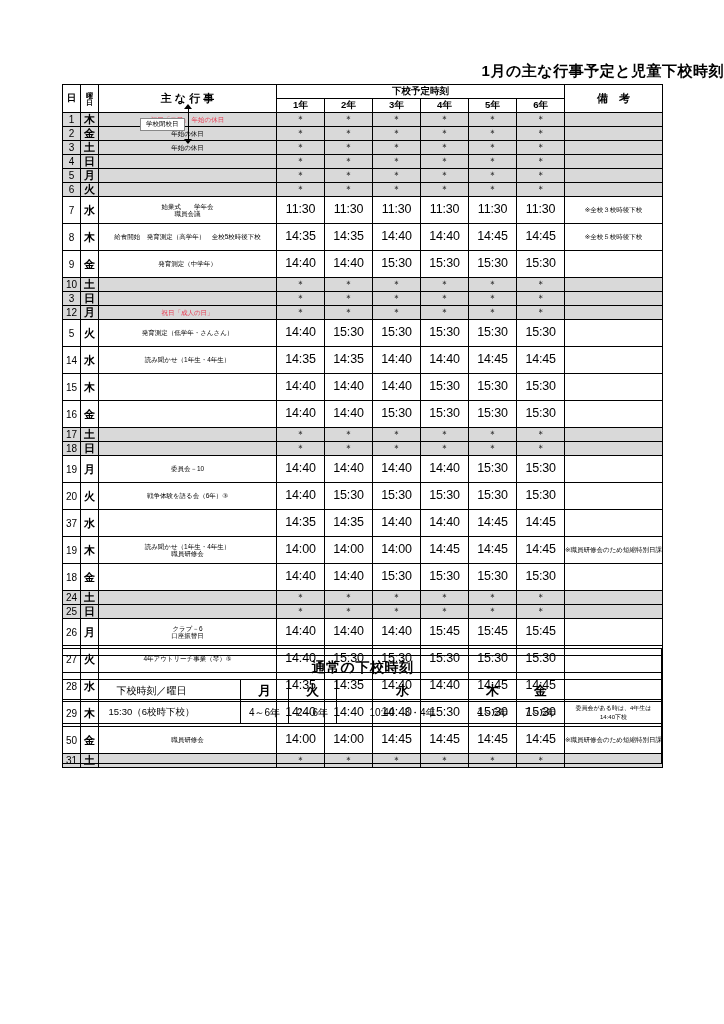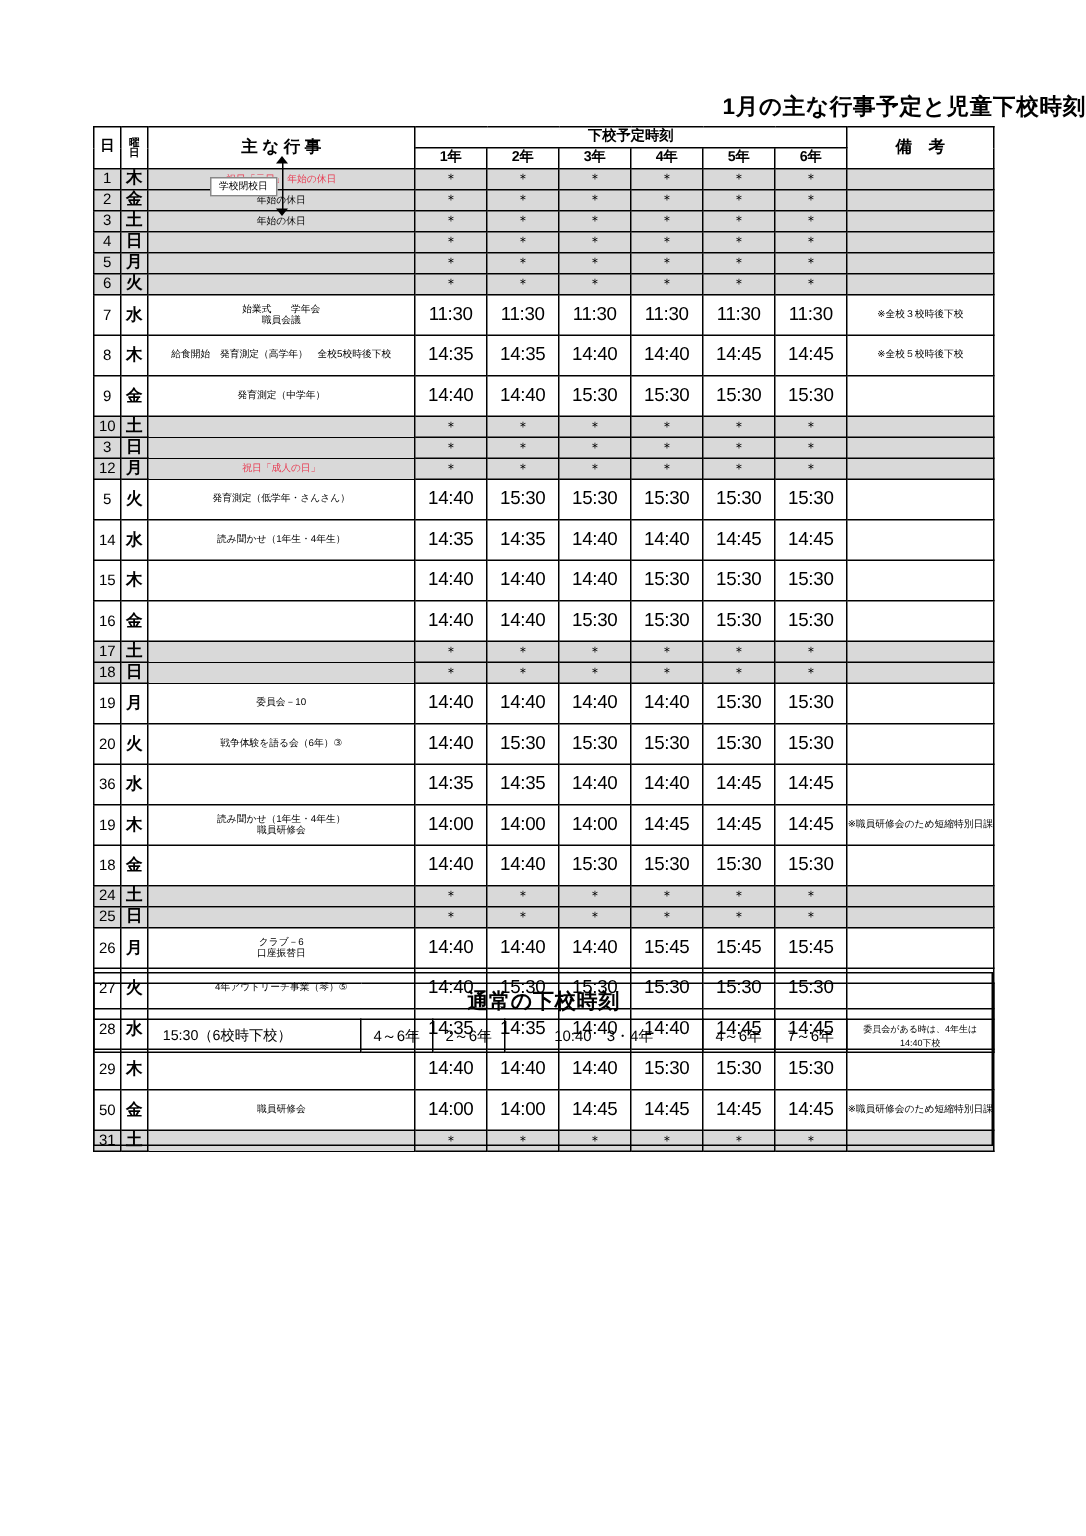--- a/index.html
+++ b/index.html
@@ -482,21 +482,21 @@
           <td class="event">戦争体験を語る会（6年）③</td>
           <td class="time">14:40</td>
           <td class="time">15:30</td>
           <td class="time">15:30</td>
           <td class="time">15:30</td>
           <td class="time">15:30</td>
           <td class="time">15:30</td>
           <td class="remark"></td>
         </tr>
         <tr class="r-big">
-          <td class="day">36</td>
+          <td class="day">37</td>
           <td class="dow">水</td>
           <td class="event"></td>
           <td class="time">14:35</td>
           <td class="time">14:35</td>
           <td class="time">14:40</td>
           <td class="time">14:40</td>
           <td class="time">14:45</td>
           <td class="time">14:45</td>
           <td class="remark"></td>
         </tr>
@@ -642,20 +642,29 @@
       <col class="nc-wed">
         <col class="nc-thu">
         <col class="nc-fri">
         <col class="nc-note">
     </colgroup>
     <tbody id="normal-body">
         <tr>
           <td class="n-title" colspan="7">通常の下校時刻</td>
         </tr>
         <tr>
+          <td class="n-head">下校時刻／曜日</td>
+          <td class="n-head dow">月</td>
+          <td class="n-head dow">火</td>
+          <td class="n-head dow">水</td>
+          <td class="n-head dow">木</td>
+          <td class="n-head dow">金</td>
+          <td class="n-head"></td>
+        </tr>
+        <tr>
           <td class="n-label">15:30（6校時下校）</td>
           <td class="n-val">4～6年</td>
           <td class="n-val">2～6年</td>
           <td class="n-val">10:40　3・4年</td>
           <td class="n-val">4～6年</td>
           <td class="n-val">7～6年</td>
           <td class="n-note">委員会がある時は、4年生は14:40下校</td>
         </tr>
       </tbody>
   </table>

